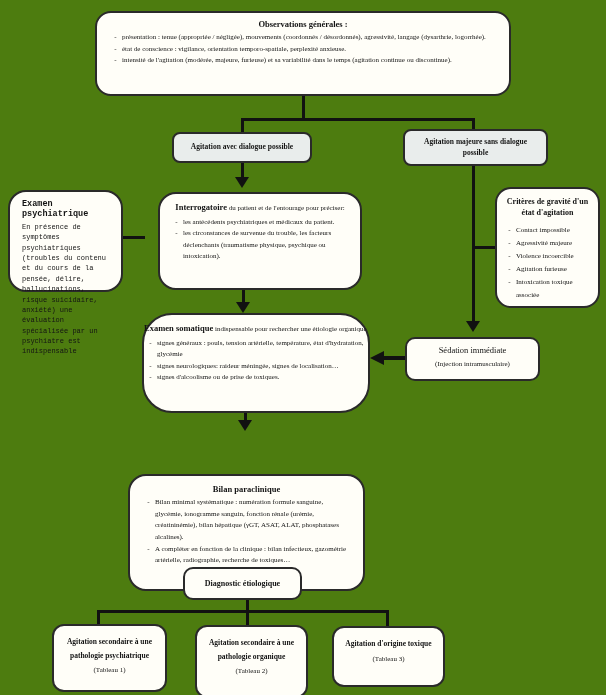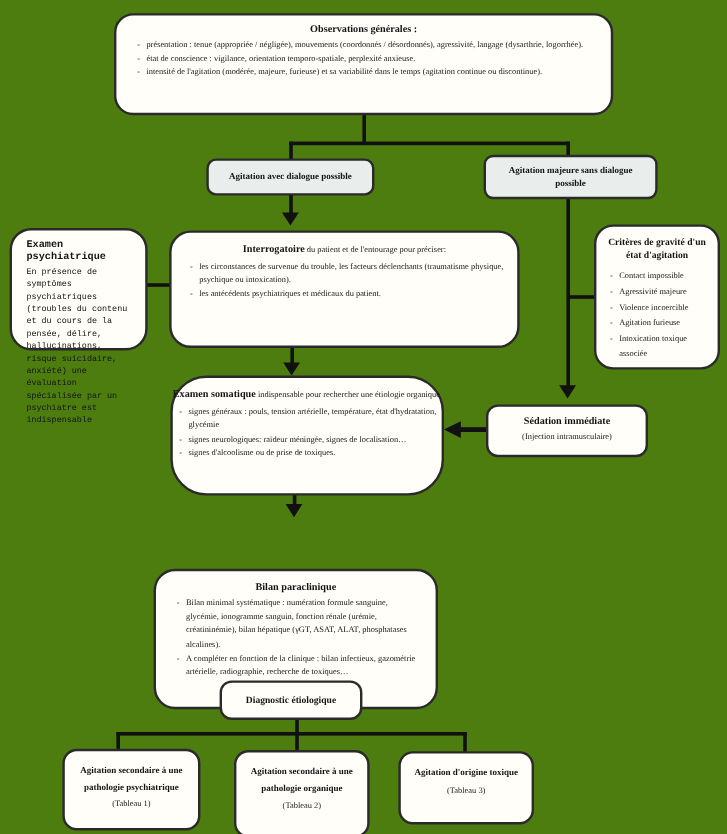--- a/index.html
+++ b/index.html
@@ -28,21 +28,21 @@
   #psy-box{border-radius:18px;padding:7px 12px;font-family:Liberation Mono, monospace;}
   #psy-box .t{font-weight:bold;font-size:8.5px;margin-bottom:3px;}
   #psy-box .b{font-size:7px;line-height:1.48;}
   #inter-box{border-radius:18px;padding:7px 10px;}
   #inter-box .lead{text-align:center;}
   #crit-box{border-radius:16px;padding:7px 6px;}
   #crit-box .t{font-weight:bold;font-size:8px;text-align:center;line-height:1.4;margin-bottom:6px;}
   #crit-box .bullet{font-size:7px;line-height:1.85;}
   #soma-box{border-radius:30px;padding:7px 0;}
   #seda-box{border-radius:10px;text-align:center;padding:6px 4px;}
-  #seda-box .t{font-weight:bold;font-size:8.5px;}
+  #seda-box .t{font-weight:normal;font-size:8.5px;}
   #seda-box .n{font-size:7px;margin-top:5px;}
   #bilan-box{border-radius:18px;padding:7px 12px;margin-top:44px;}
   #diag-box{border-radius:10px;display:flex;align-items:center;justify-content:center;font-weight:bold;font-size:8px;}
   .outcome{border-radius:12px;text-align:center;padding:9px 6px;}
   .outcome .t{font-weight:bold;font-size:7.5px;line-height:1.8;}
   .outcome .r{font-size:7px;margin-top:4px;}
 </style>
 </head>
 <body>
 
@@ -101,28 +101,28 @@
 
   <div class="box decision" style="left:403px;top:129px;width:145px;height:37px">
     <span>Agitation majeure sans dialogue possible</span>
   </div>
 
   <div class="box" id="psy-box" style="left:8px;top:190px;width:115px;height:102px">
     <div class="t">Examen psychiatrique</div>
     <div class="b">En présence de symptômes psychiatriques (troubles du contenu et du cours de la pensée, délire, hallucinations, risque suicidaire, anxiété) une évaluation spécialisée par un psychiatre est indispensable</div>
   </div>
 
-  <div class="box" id="inter-box" style="left:141px;top:192px;width:292px;height:98px">
+  <div class="box" id="inter-box" style="left:158px;top:192px;width:204px;height:98px">
     <div class="lead"><b>Interrogatoire</b><span> du patient et de l'entourage pour préciser:</span></div>
     <div class="bullets">
       <div class="bullet">
-          <span>les circonstances de survenue du trouble, les facteurs déclenchants (traumatisme physique, psychique ou intoxication).</span>
+          <span>les antécédents psychiatriques et médicaux du patient.</span>
         </div>
       <div class="bullet">
-          <span>les antécédents psychiatriques et médicaux du patient.</span>
+          <span>les circonstances de survenue du trouble, les facteurs déclenchants (traumatisme physique, psychique ou intoxication).</span>
         </div>
     </div>
   </div>
 
   <div class="box" id="crit-box" style="left:495px;top:187px;width:105px;height:121px">
     <div class="t">Critères de gravité d'un état d'agitation</div>
     <div>
       <div class="bullet">
           <span>Contact impossible</span>
         </div>

